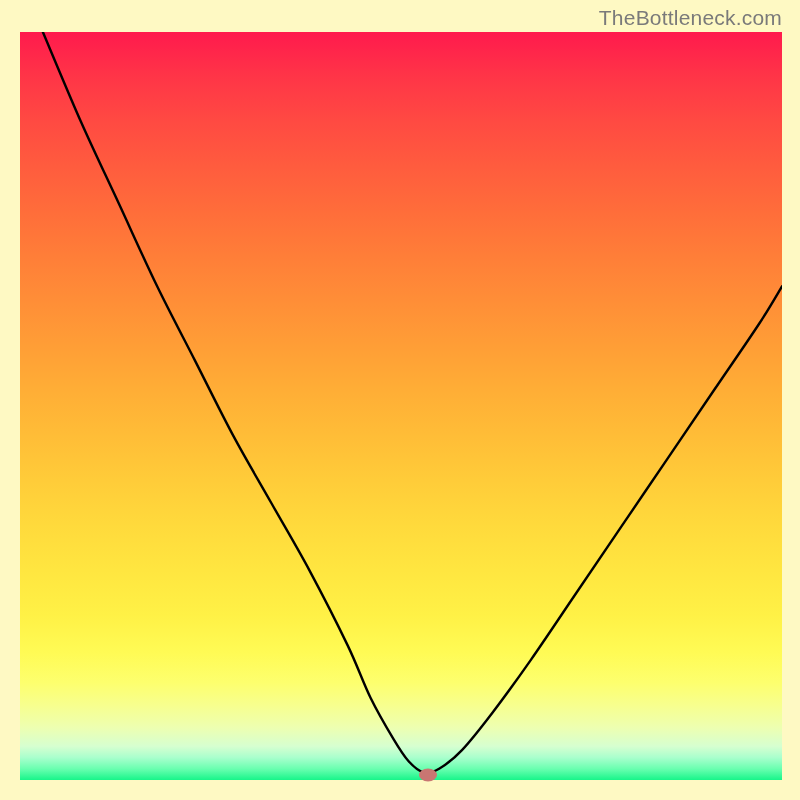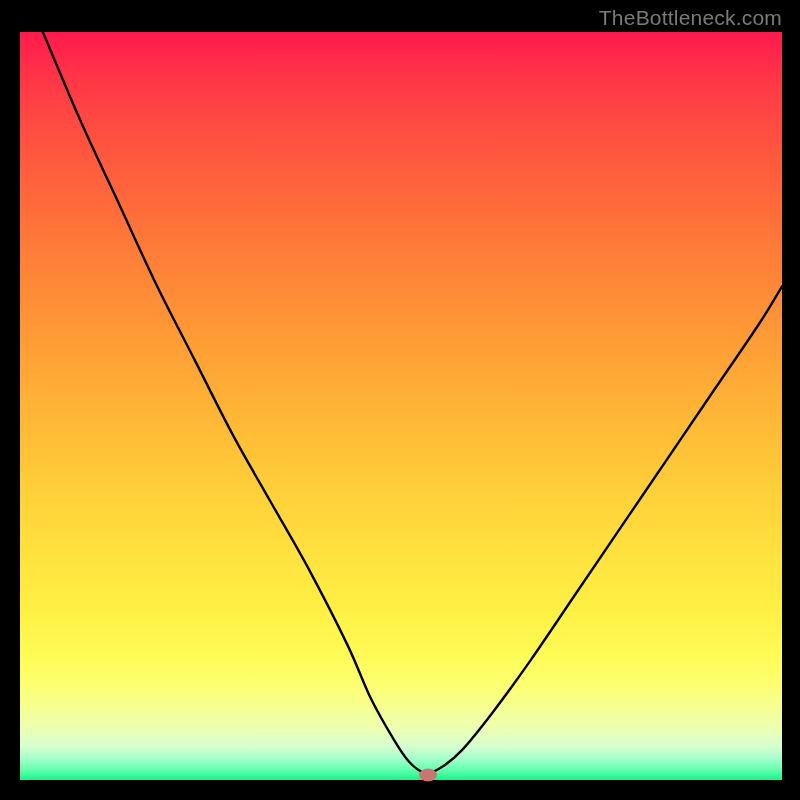--- a/index.html
+++ b/index.html
@@ -1,20 +1,20 @@
 <!DOCTYPE html>
 <html><head>
 <meta charset="utf-8">
 <style>
   * { margin: 0; padding: 0; box-sizing: border-box; }
   body { width: 800px; height: 800px; overflow: hidden; position: relative; font-family: Arial, Helvetica, sans-serif; }
   .frame {
     position: absolute;
     inset: 0;
-    background: #000000;
+    background: #fef9c3;
   }
   .plot-area {
     position: absolute;
     left: 20px;
     top: 32px;
     width: 762px;
     height: 748px;
     background: linear-gradient(to bottom,
       #ff1a4d 0%,
       #ff3547 6%,

